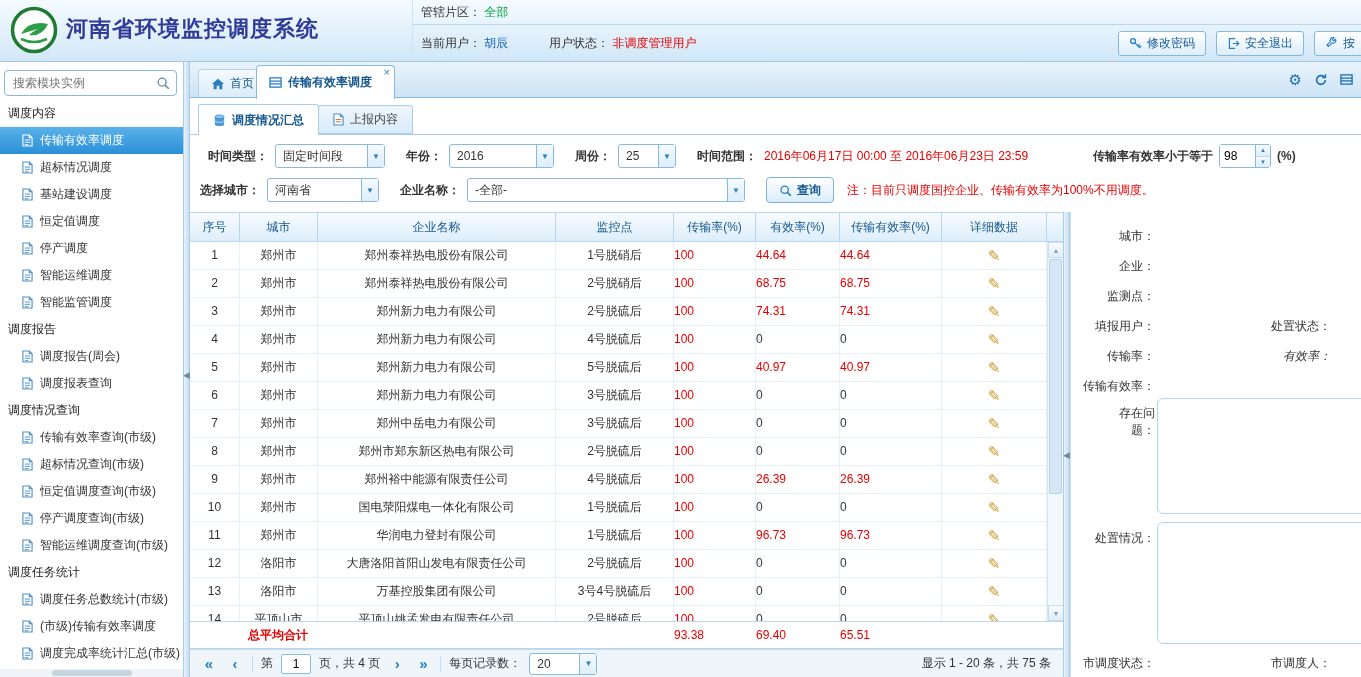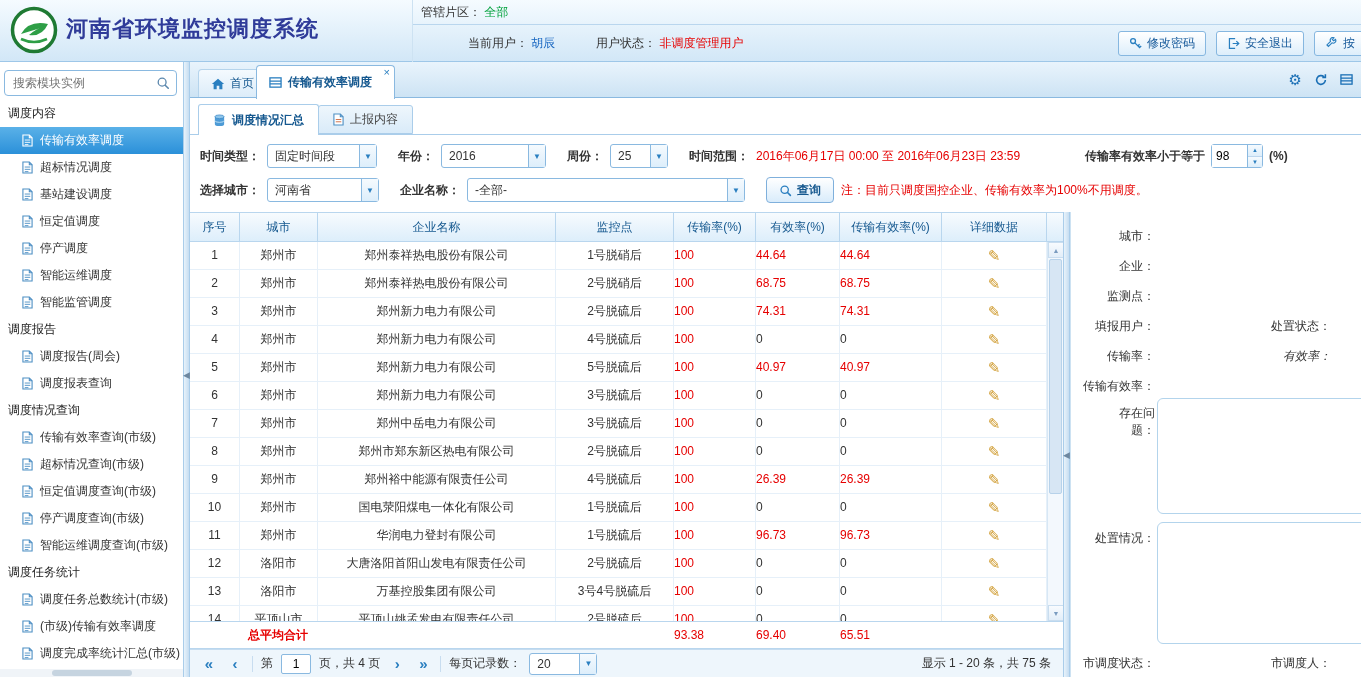--- a/index.html
+++ b/index.html
@@ -9,21 +9,21 @@
   .green { color:#00a13b; }
   .blue { color:#1464c0; }
 
   
   .topbar { position:absolute; left:0; top:0; width:1361px; height:62px;
             background:linear-gradient(#f5fbff,#d2e7f7); border-bottom:1px solid #9ec7e8; }
   .logo { position:absolute; left:10px; top:6px; width:48px; height:48px; }
   .app-title { position:absolute; left:66px; top:14px; font-size:22px; font-weight:bold; color:#2f3b99; letter-spacing:1px; white-space:nowrap; }
   .info { position:absolute; left:412px; top:0; right:0; height:62px; border-left:1px solid #cde2f2; }
   .info-row1 { height:25px; line-height:25px; border-bottom:1px solid #b9d6ee; padding-left:8px; }
-  .info-row2 { height:36px; line-height:36px; padding-left:8px;margin-left:47px; }
+  .info-row2 { height:36px; line-height:36px; padding-left:8px; }
   .info-gap { display:inline-block; width:34px; }
   .top-actions { position:absolute; left:1118px; top:31px; display:flex; gap:10px; white-space:nowrap; }
   .hbtn { height:25px; padding:0 10px; border:1px solid #86b7e0; border-radius:3px;
           background:linear-gradient(#ffffff,#ddeefb); color:#16599a; display:flex; align-items:center; gap:5px; font-size:12px; cursor:pointer; }
   .hbtn svg { color:#2a7fc0; }
 
   
   .sidebar { position:absolute; left:0; top:62px; width:183px; height:615px; background:#fff; overflow:hidden; }
   .search-wrap { position:relative; margin:8px 6px 4px 4px; height:26px; }
   .search-input { width:100%; height:26px; border:1px solid #8ab9e0; border-radius:4px; padding:0 26px 0 8px; font-size:12px; color:#666; outline:none; }
@@ -58,21 +58,21 @@
   .main-panel { position:absolute; left:0; top:36px; width:1171px; height:579px; background:#fff; }
 
   
   .it-line { position:absolute; left:0; top:36px; width:100%; height:1px; background:#aacdea; }
   .itab { position:absolute; display:flex; align-items:center; gap:6px; padding:0 14px; border-radius:3px 3px 0 0; cursor:pointer; }
   .itab.active { left:8px; top:6px; height:31px; background:#fff; border:1px solid #aacdea; border-bottom:none; color:#15588f; font-weight:bold; z-index:2; }
   .itab.plain { left:128px; top:7px; height:29px; border:1px solid #aacdea; background:linear-gradient(#eef6fc,#d9ebf9); color:#444; }
 
   
   .frow { position:absolute; left:10px; height:32px; display:flex; align-items:center; gap:7px; white-space:nowrap; }
-  .frow1 { top:42px; width:1151px; }
+  .frow1 { top:42px; width:1151px;margin-left:8px; }
   .frow2 { top:76px; width:1151px; }
   .flabel { font-weight:bold; color:#333; }
   .fsel { height:24px; border:1px solid #8ab9e0; border-radius:3px; background:#fff; display:flex; align-items:center; cursor:pointer; }
   .fsel .txt { padding:0 7px; flex:1; overflow:hidden; }
   .fsel .arr { width:17px; align-self:stretch; border-left:1px solid #8ab9e0; background:linear-gradient(#f5fafe,#ddeefb);
                color:#2a7fc0; font-size:8px; display:flex; align-items:center; justify-content:center; }
   .w110{width:110px;} .w105{width:105px;} .w58{width:58px;} .w112{width:112px;} .w278{width:278px;} .w68{width:68px;}
   .threshold { position:absolute; left:885px; top:0; height:32px; display:flex; align-items:center; gap:6px; }
   .spinbox { width:52px; height:24px; border:1px solid #8ab9e0; border-radius:3px; background:#fff; display:flex; }
   .spinbox input { flex:1; border:none; outline:none; width:34px; padding:0 4px; font-size:12px; }
@@ -491,21 +491,21 @@
           <span class="txt">-全部-</span>
           <span class="arr">▼</span>
         </div>
         <div class="btn-query" style="margin-left:14px;justify-content:flex-end;">
           <svg width="13" height="13" viewBox="0 0 16 16">
             <circle cx="7" cy="7" r="4.5" fill="none" stroke="#2a7fc0" stroke-width="1.6"></circle>
             <line x1="10.5" y1="10.5" x2="14" y2="14" stroke="#2a7fc0" stroke-width="2" stroke-linecap="round"></line>
           </svg>
           <span>查询</span>
         </div>
-        <span class="red" style="">注：目前只调度国控企业、传输有效率为100%不用调度。</span>
+        <span class="red" style="margin-left:6px;">注：目前只调度国控企业、传输有效率为100%不用调度。</span>
       </div>
 
       <div class="grid-head">
 
           <div class="th c0">序号</div>
 
           <div class="th c1">城市</div>
 
           <div class="th c2">企业名称</div>
 

